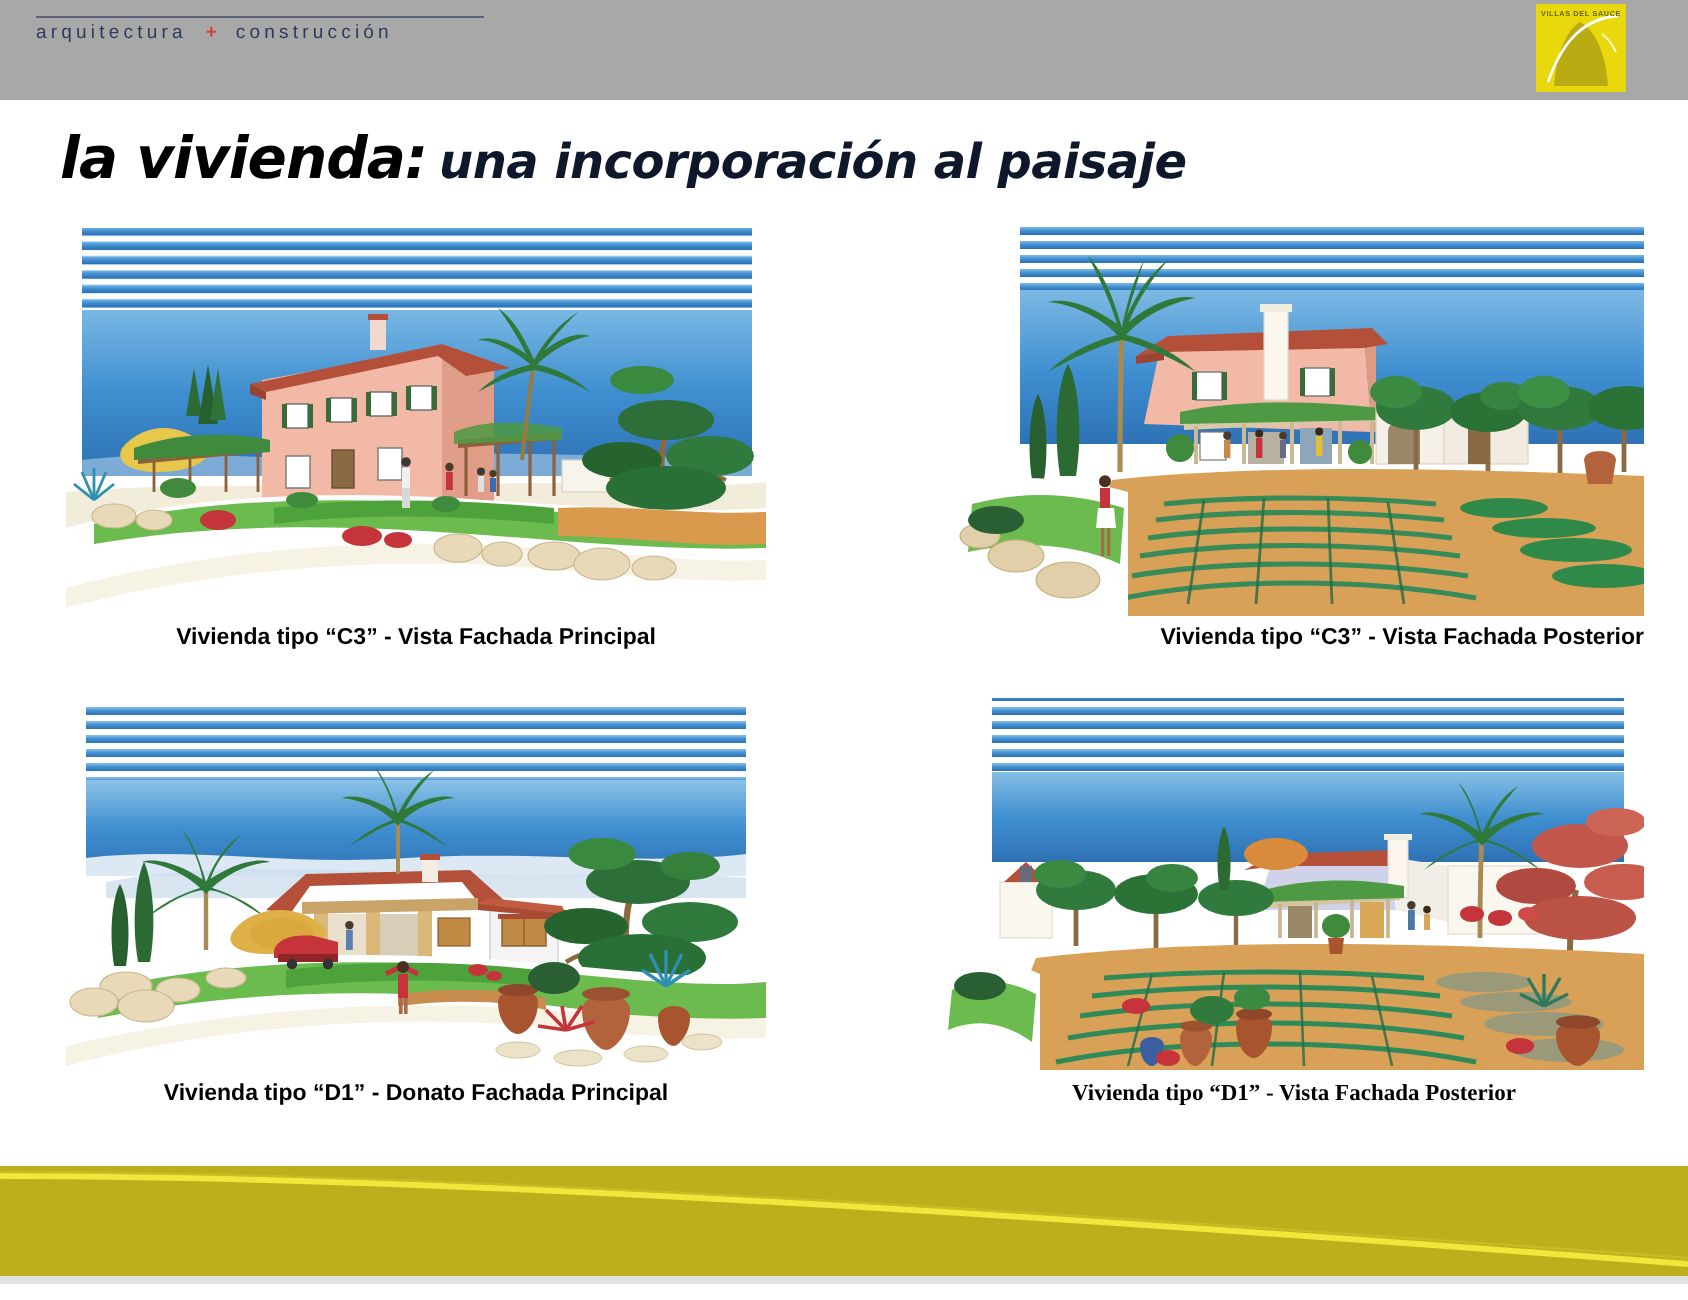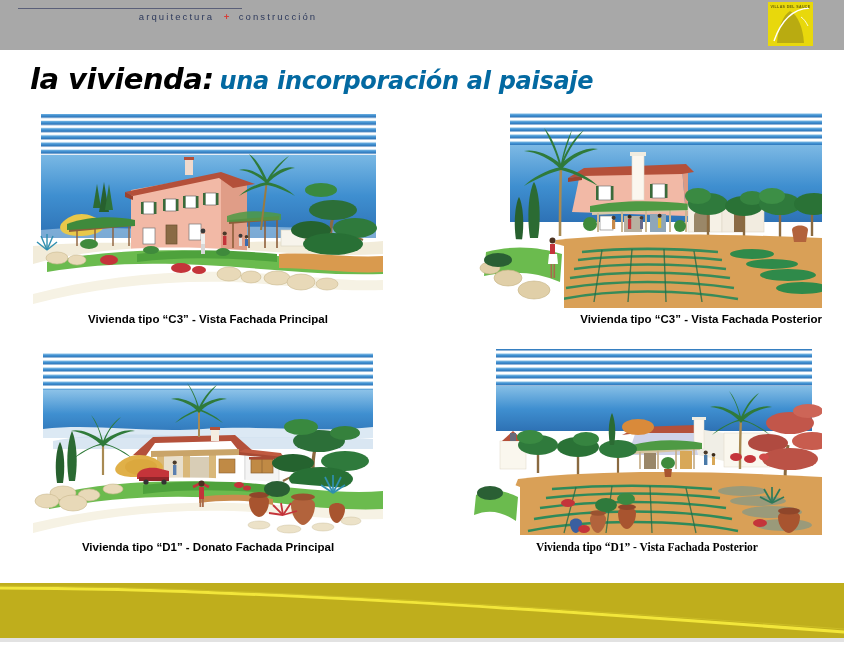--- a/index.html
+++ b/index.html
@@ -47,21 +47,20 @@
     margin-top: 2px;
     margin-bottom: 2px;
   }
   .brand-sub {
     font-family: "Liberation Sans", sans-serif;
     font-size: 9.5px;
     letter-spacing: 2.1px;
     color: #2e3a5c;
     white-space: nowrap;
     font-weight: 400;
-    text-align: center;
   }
   .brand-sub .plus {
     color: #d5403a;
     font-weight: 700;
     letter-spacing: 0;
   }
 
   .logo-box {
     position: absolute;
     left: 768px;
@@ -101,21 +100,21 @@
     font-style: italic;
     color: #000000;
     letter-spacing: -0.5px;
     margin-top: 36px;
   }
   .title-sub {
     font-family: "DejaVu Sans", sans-serif;
     font-size: 24px;
     font-weight: 700;
     font-style: italic;
-    color: #0369a1;
+    color: #0f172a;
     letter-spacing: -0.3px;
     margin-left: 6px;
     text-align: center;
   }
 
   
   .panel {
     position: absolute;
   }
   .render {

